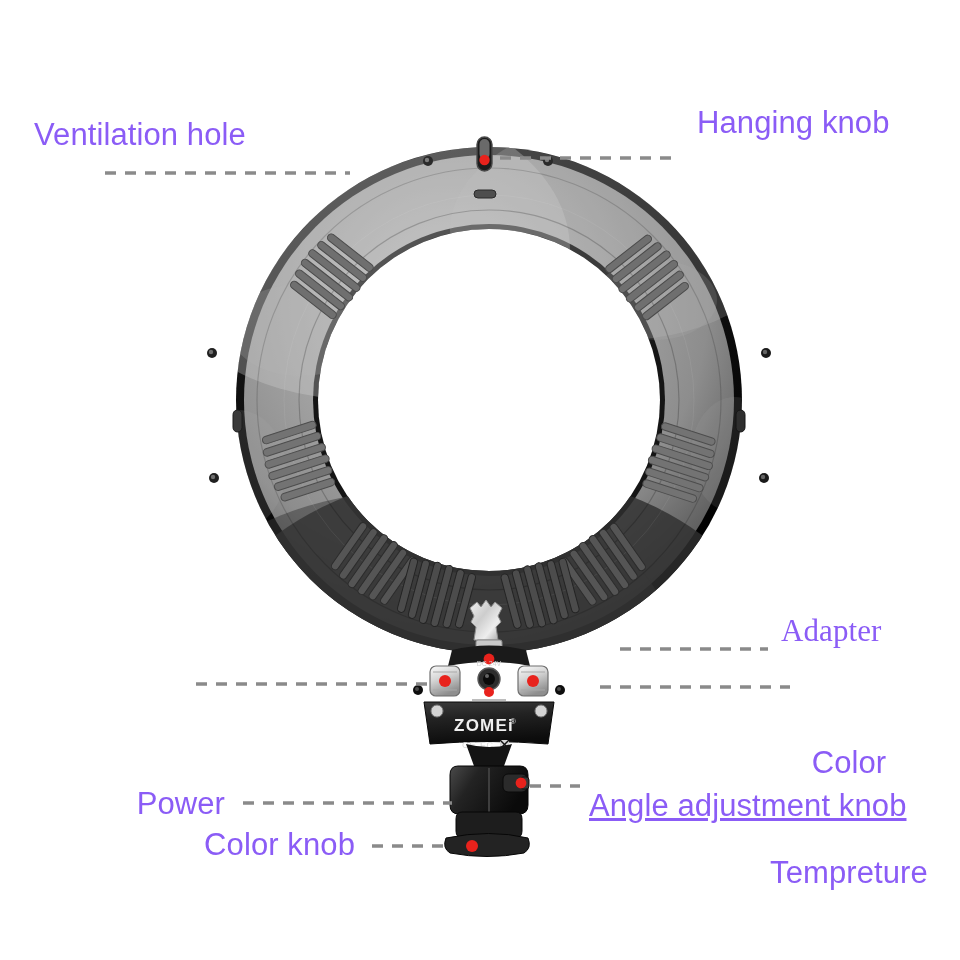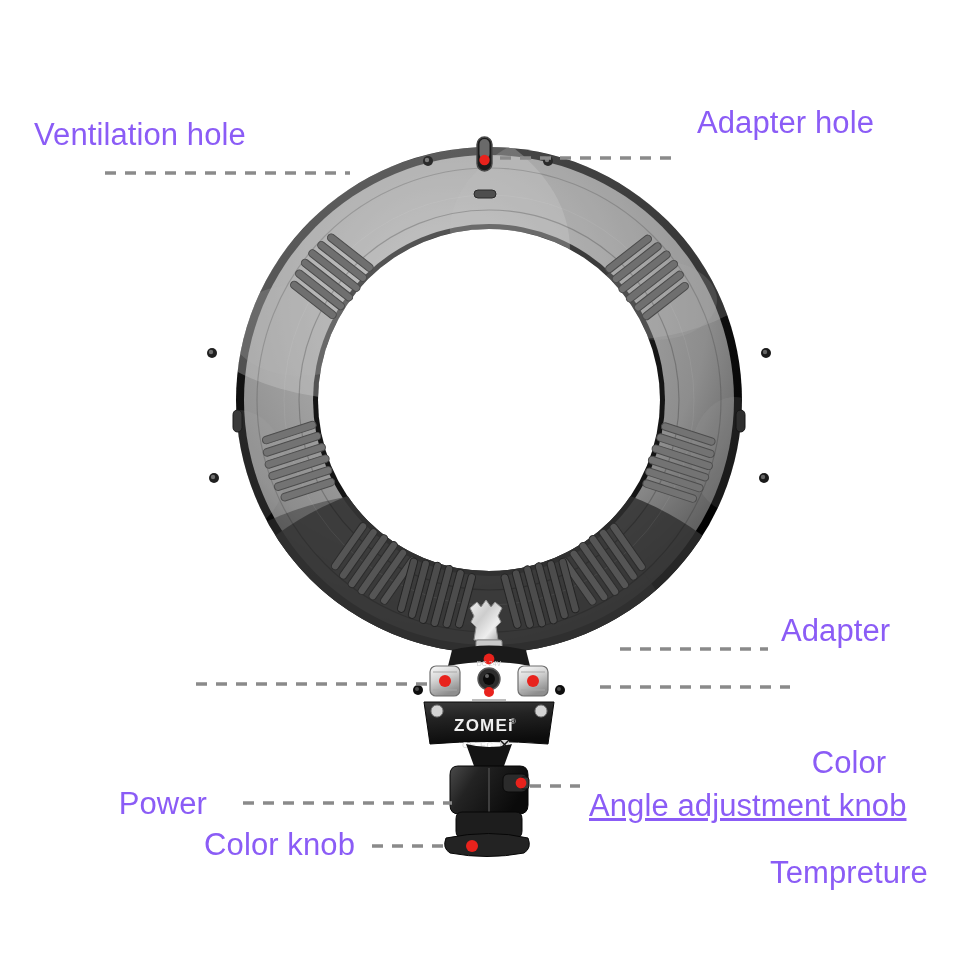--- a/index.html
+++ b/index.html
@@ -341,29 +341,29 @@
       <line x1="600" y1="687" x2="790" y2="687"></line>
       <line x1="196" y1="684" x2="430" y2="684"></line>
       <line x1="243" y1="803" x2="452" y2="803"></line>
       <line x1="372" y1="846" x2="447" y2="846"></line>
       <line x1="530" y1="786" x2="580" y2="786"></line>
     </g>
   </svg>
 
   <div class="callout" style="left:34px; top:117px;">Ventilation hole</div>
 
-  <div class="callout" style="left:697px; top:105px;">Adapter hole</div>
-
-  <div class="callout" style="left:781px; top:613px;">Adapter</div>
+  <div class="callout" style="left:697px; top:105px;">Hanging knob</div>
+
+  <div class="callout" style="left:781px; top:613px;font-family:Liberation Serif, serif;">Adapter</div>
 
   <div class="callout center-align" style="left:764px; top:672px; width:170px;">
     <div>Color</div>
     <div>Tempreture</div>
   </div>
 
 
-  <div class="callout right-align" style="left:12px; top:786px; width:195px;">Power</div>
+  <div class="callout right-align" style="left:30px; top:786px; width:195px;">Power</div>
 
   <div class="callout right-align" style="left:100px; top:827px; width:255px;">Color knob</div>
 
   <div class="callout" style="left:589px; top:788px;text-decoration:underline;">Angle adjustment knob</div>
 
 </div>
 
 </body></html>

